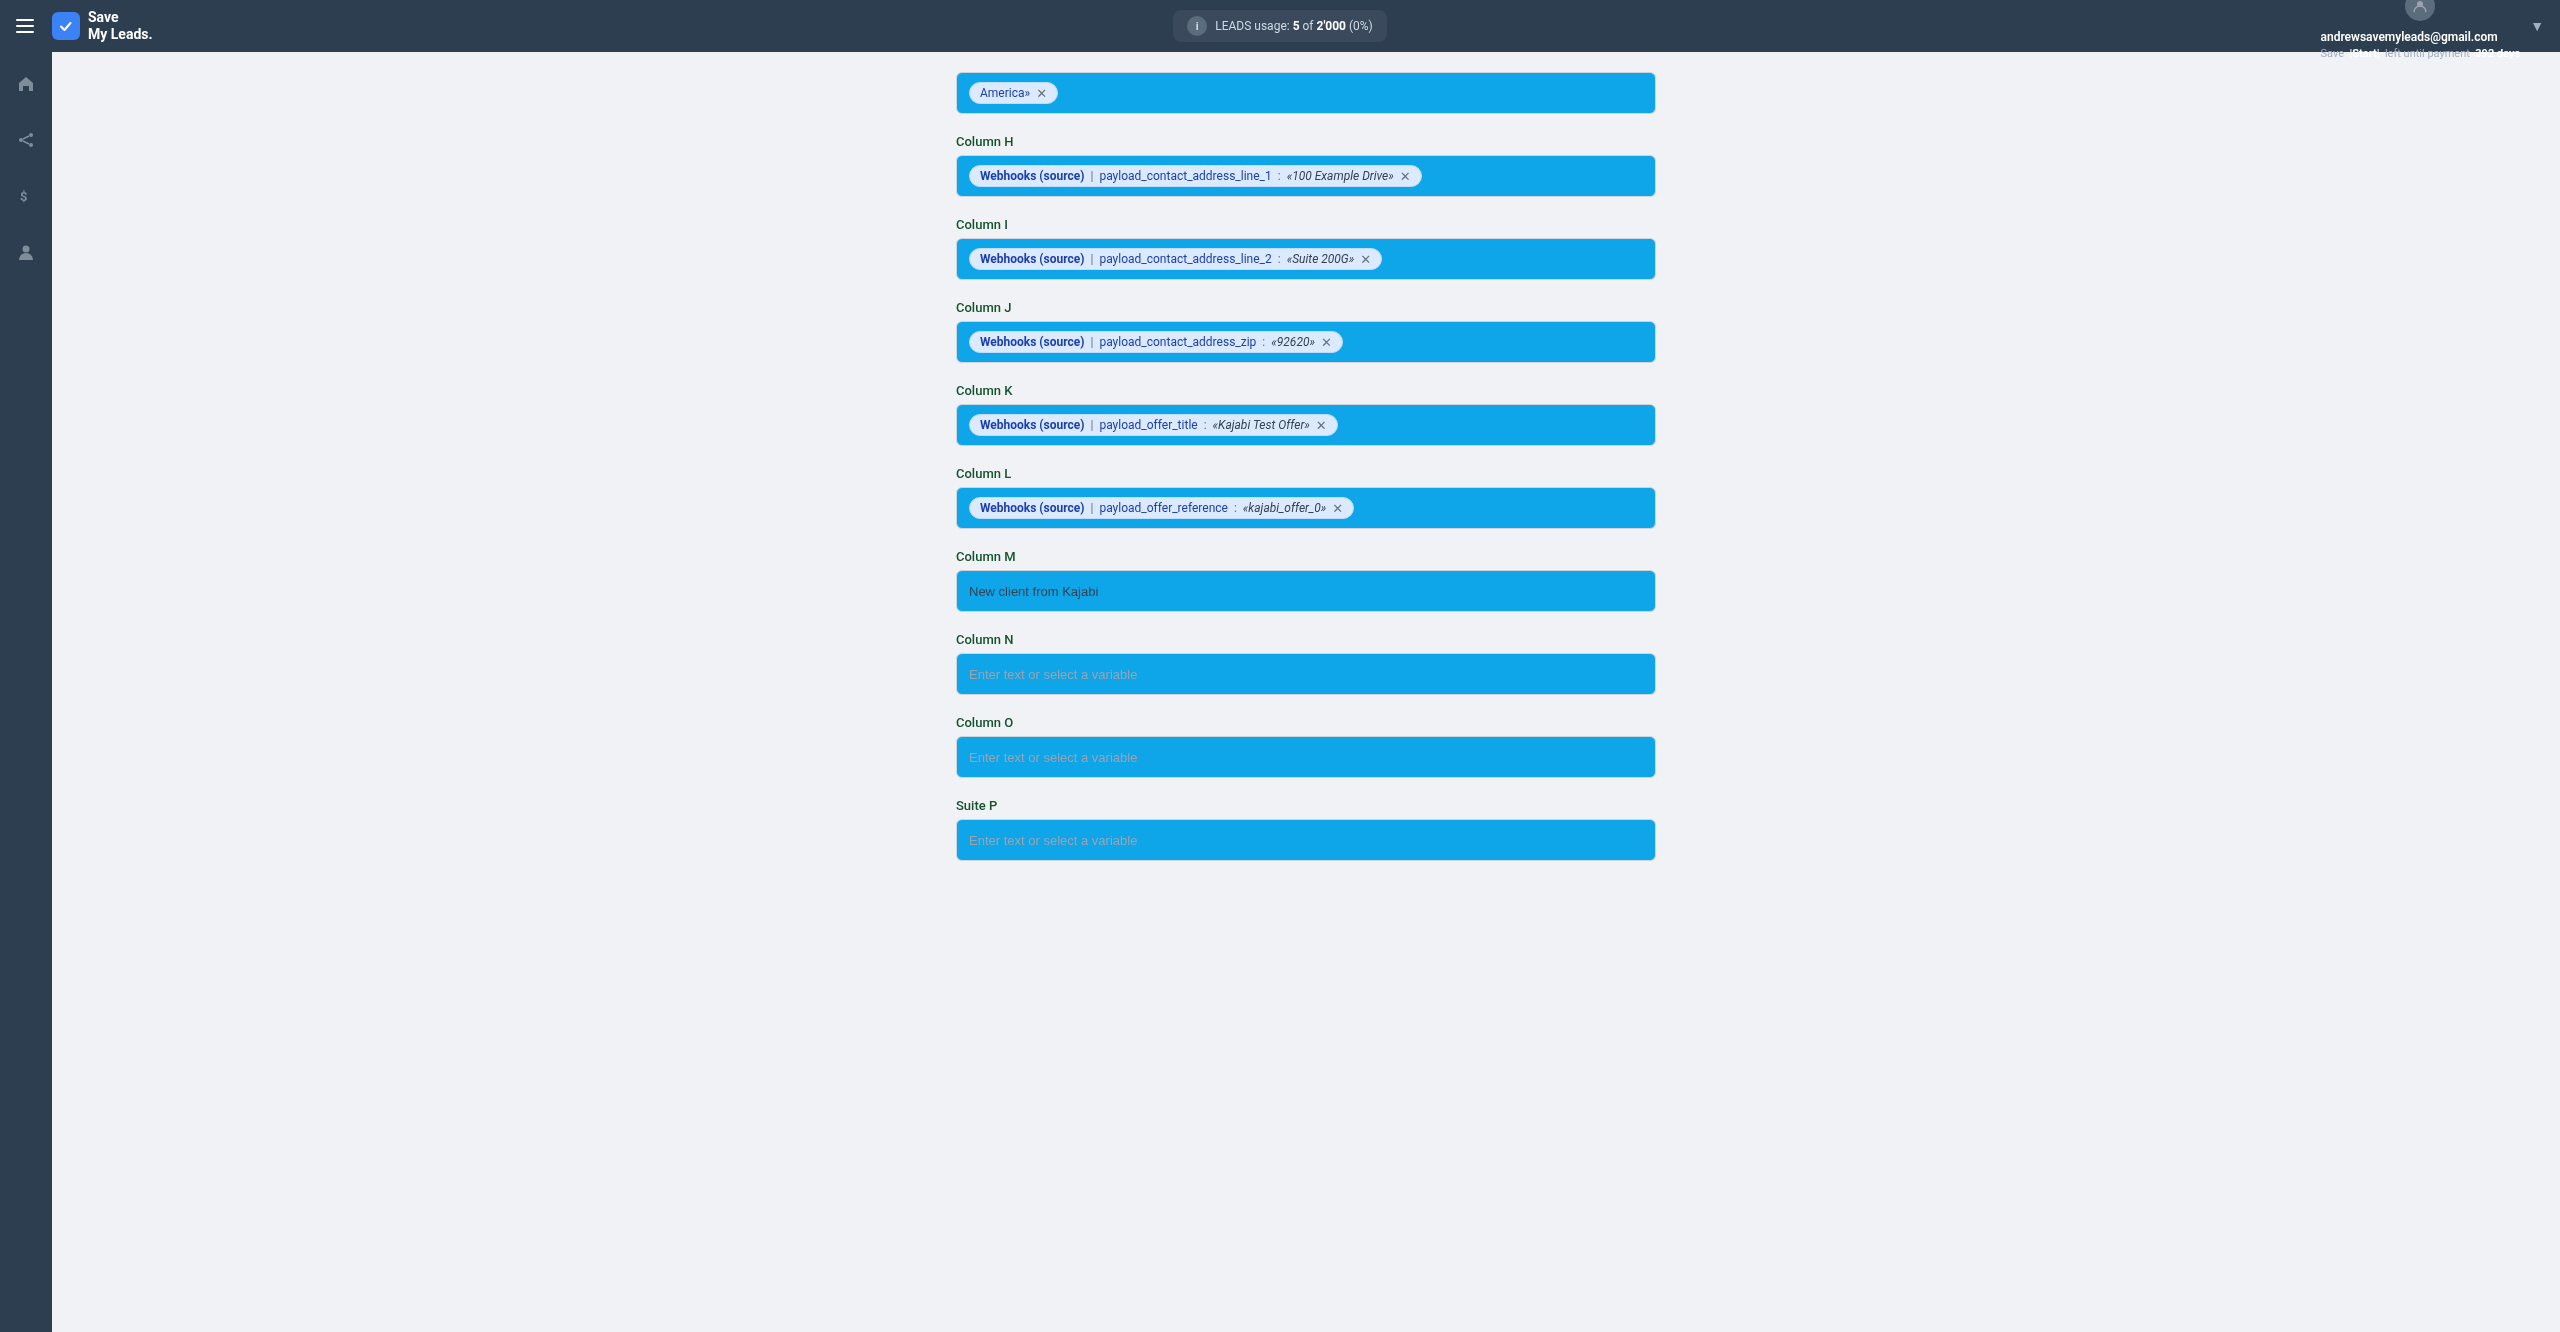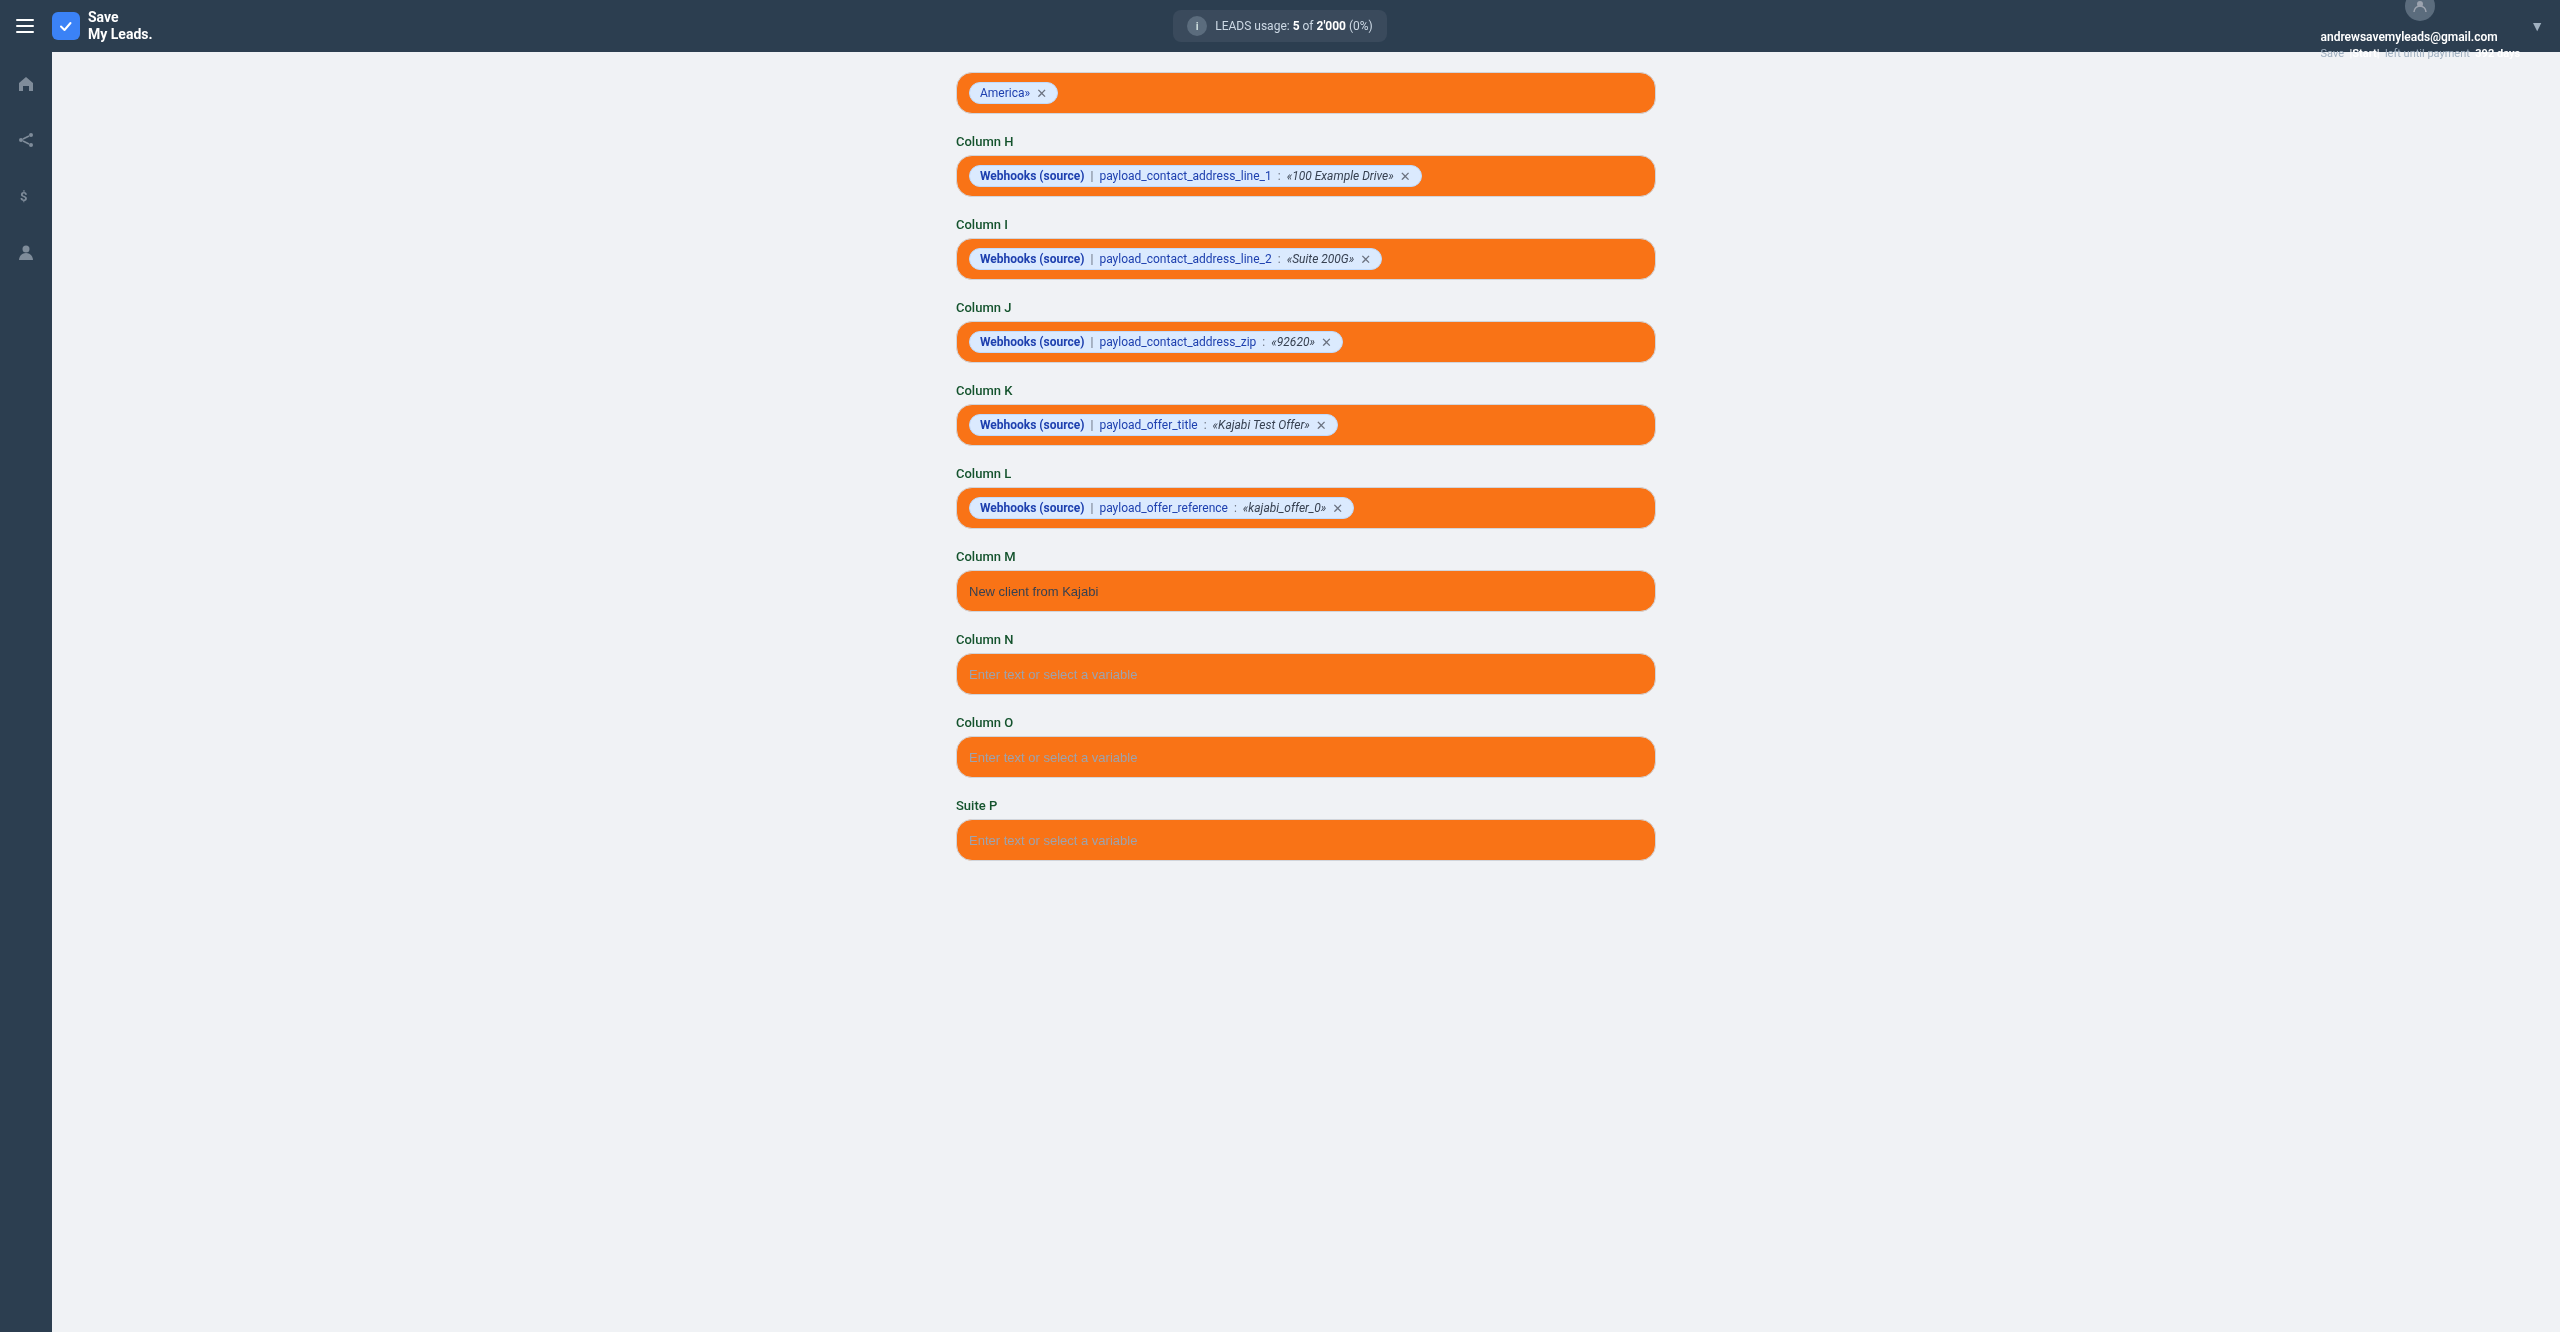--- a/index.html
+++ b/index.html
@@ -67,23 +67,23 @@
 
     .field-group { margin-bottom: 20px; }
     .field-label {
       font-size: 13px;
       font-weight: 500;
       color: #14532d;
       margin-bottom: 6px;
     }
     .field-input {
       width: 100%;
-      background: #f97316;
+      background: #0ea5e9;
       border: 1px solid #d1d5db;
-      border-radius: 16px;
+      border-radius: 6px;
       padding: 8px 12px;
       min-height: 42px;
       display: flex;
       align-items: center;
       flex-wrap: wrap;
       gap: 6px;
     }
     .field-input input {
       border: none;
       outline: none;

